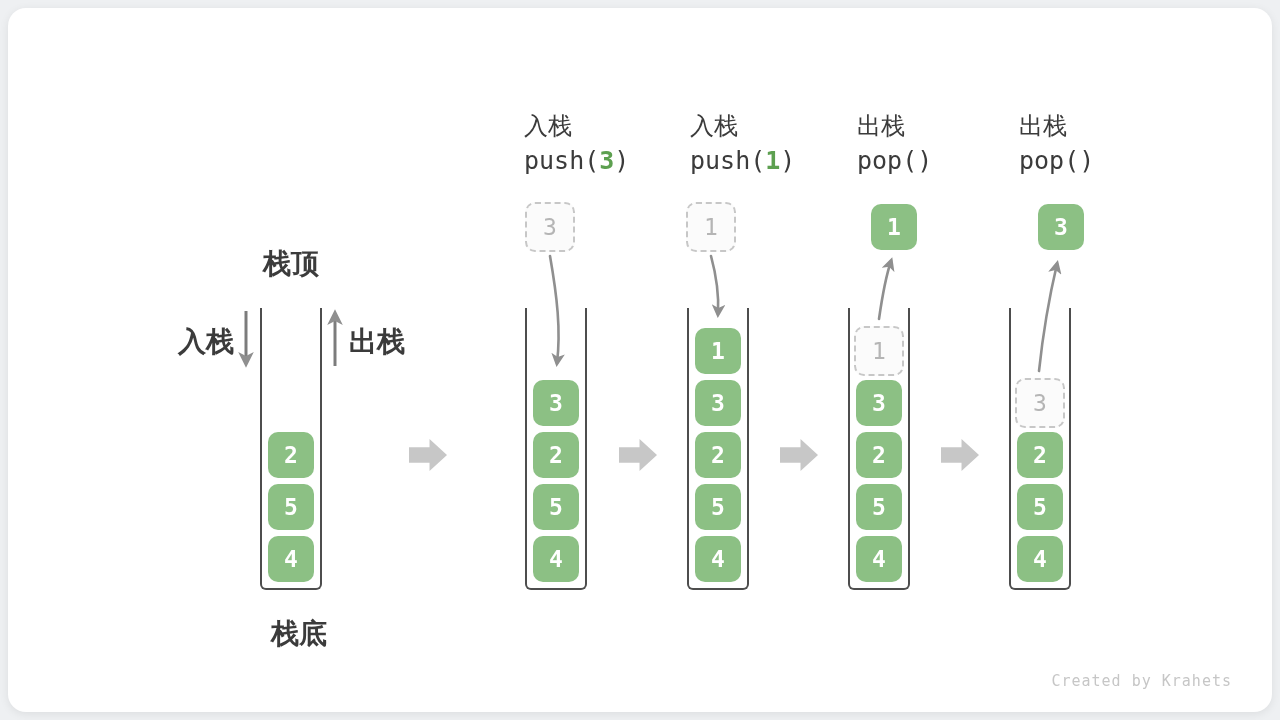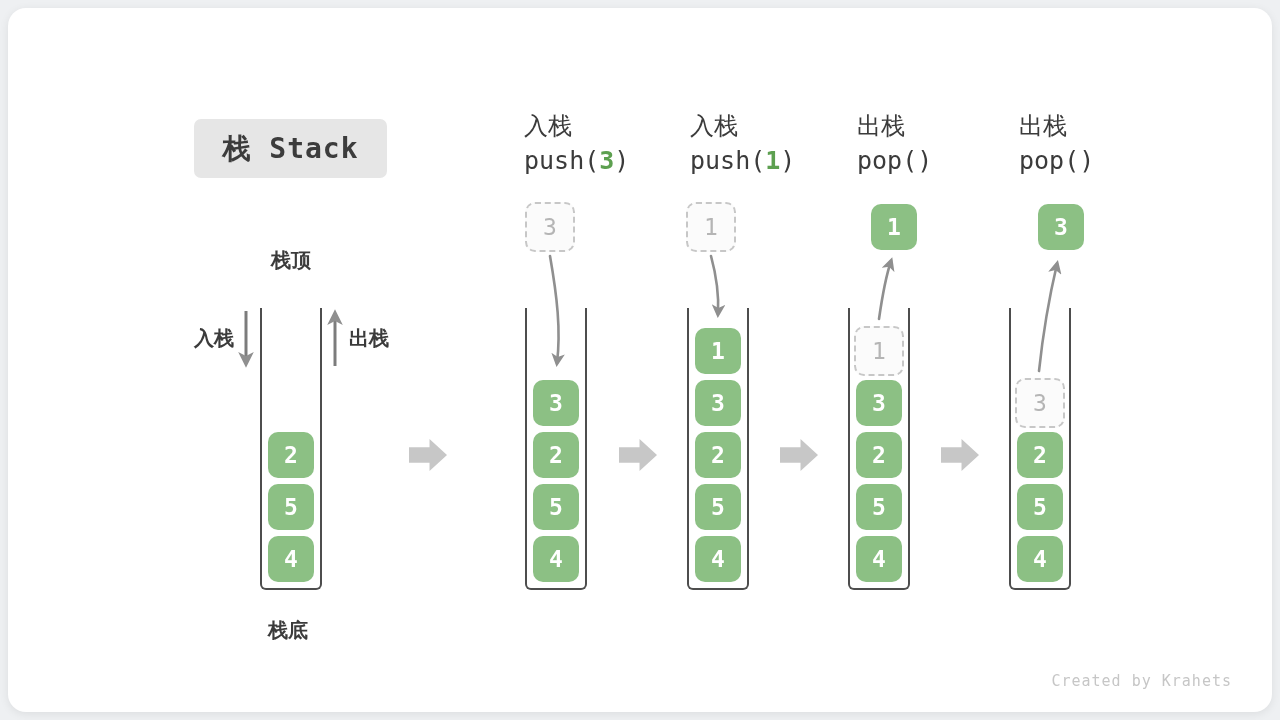--- a/index.html
+++ b/index.html
@@ -17,21 +17,21 @@
   .title-chip{
     position:absolute;left:186px;top:111px;width:193px;height:59px;
     background:#e6e6e6;border-radius:7px;
     display:flex;align-items:center;justify-content:center;
     font-size:28px;font-weight:bold;color:#3c3c3c;
     font-family:"DejaVu Sans Mono","DejaVu Sans",monospace;
     letter-spacing:1px;
   }
   
   .cjk-label{
-    position:absolute;color:#3b3b3b;font-weight:bold;font-size:20px;
+    position:absolute;color:#3b3b3b;font-weight:bold;font-size:28px;
     line-height:1;white-space:nowrap;
   }
   
   .stage-header{position:absolute;top:106px;white-space:nowrap;}
   .hdr-cn{font-size:24px;color:#3b3b3b;line-height:1;margin-bottom:10px;}
   .hdr-code{
     font-family:"DejaVu Sans Mono",monospace;
     font-size:25px;color:#3b3b3b;line-height:1;
   }
   .hdr-code .arg{color:#5da050;font-weight:bold;}
@@ -78,24 +78,23 @@
     font-family:"DejaVu Sans Mono",monospace;font-size:15px;
     color:#c6c6c6;letter-spacing:1px;
   }
   svg.overlay{position:absolute;left:0;top:0;pointer-events:none;}
 </style>
 </head>
 <body>
 
 <div class="card">
 
-  <div class="title-chip">栈 Stack</div>
 
   <div class="cjk-label" style="left:233px;top:242px;width:100px;text-align:center;">栈顶</div>
-  <div class="cjk-label" style="left:230px;top:612px;width:100px;text-align:center;">栈底</div>
+  <div class="cjk-label" style="left:241px;top:612px;width:100px;text-align:center;">栈底</div>
   <div class="cjk-label" style="left:166px;top:320px;width:60px;text-align:right;">入栈</div>
   <div class="cjk-label" style="left:341px;top:320px;">出栈</div>
 
   <div class="stage-header" style="left:516px;">
     <div class="hdr-cn">入栈</div>
     <div class="hdr-code"><span>push(</span><span class="arg">3</span><span>)</span></div>
   </div>
   <div class="stage-header" style="left:682px;">
     <div class="hdr-cn">入栈</div>
     <div class="hdr-code"><span>push(</span><span class="arg">1</span><span>)</span></div>

